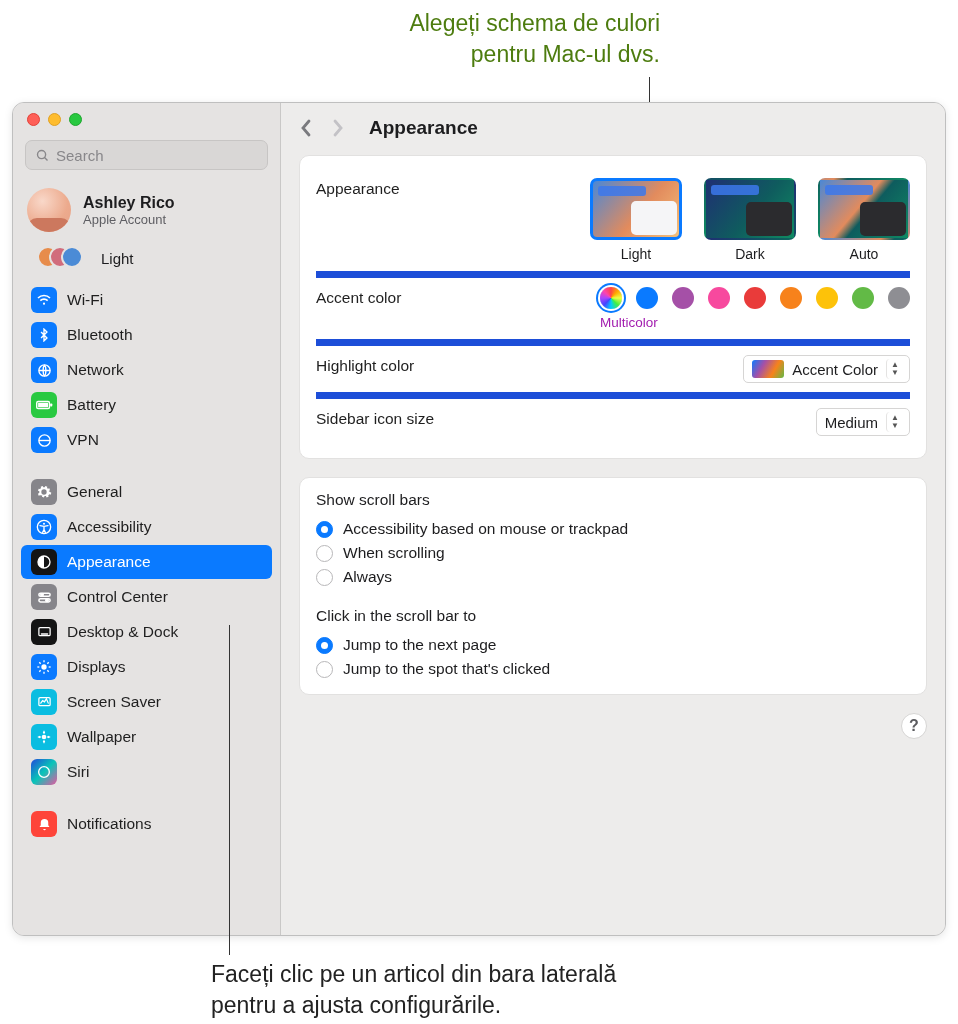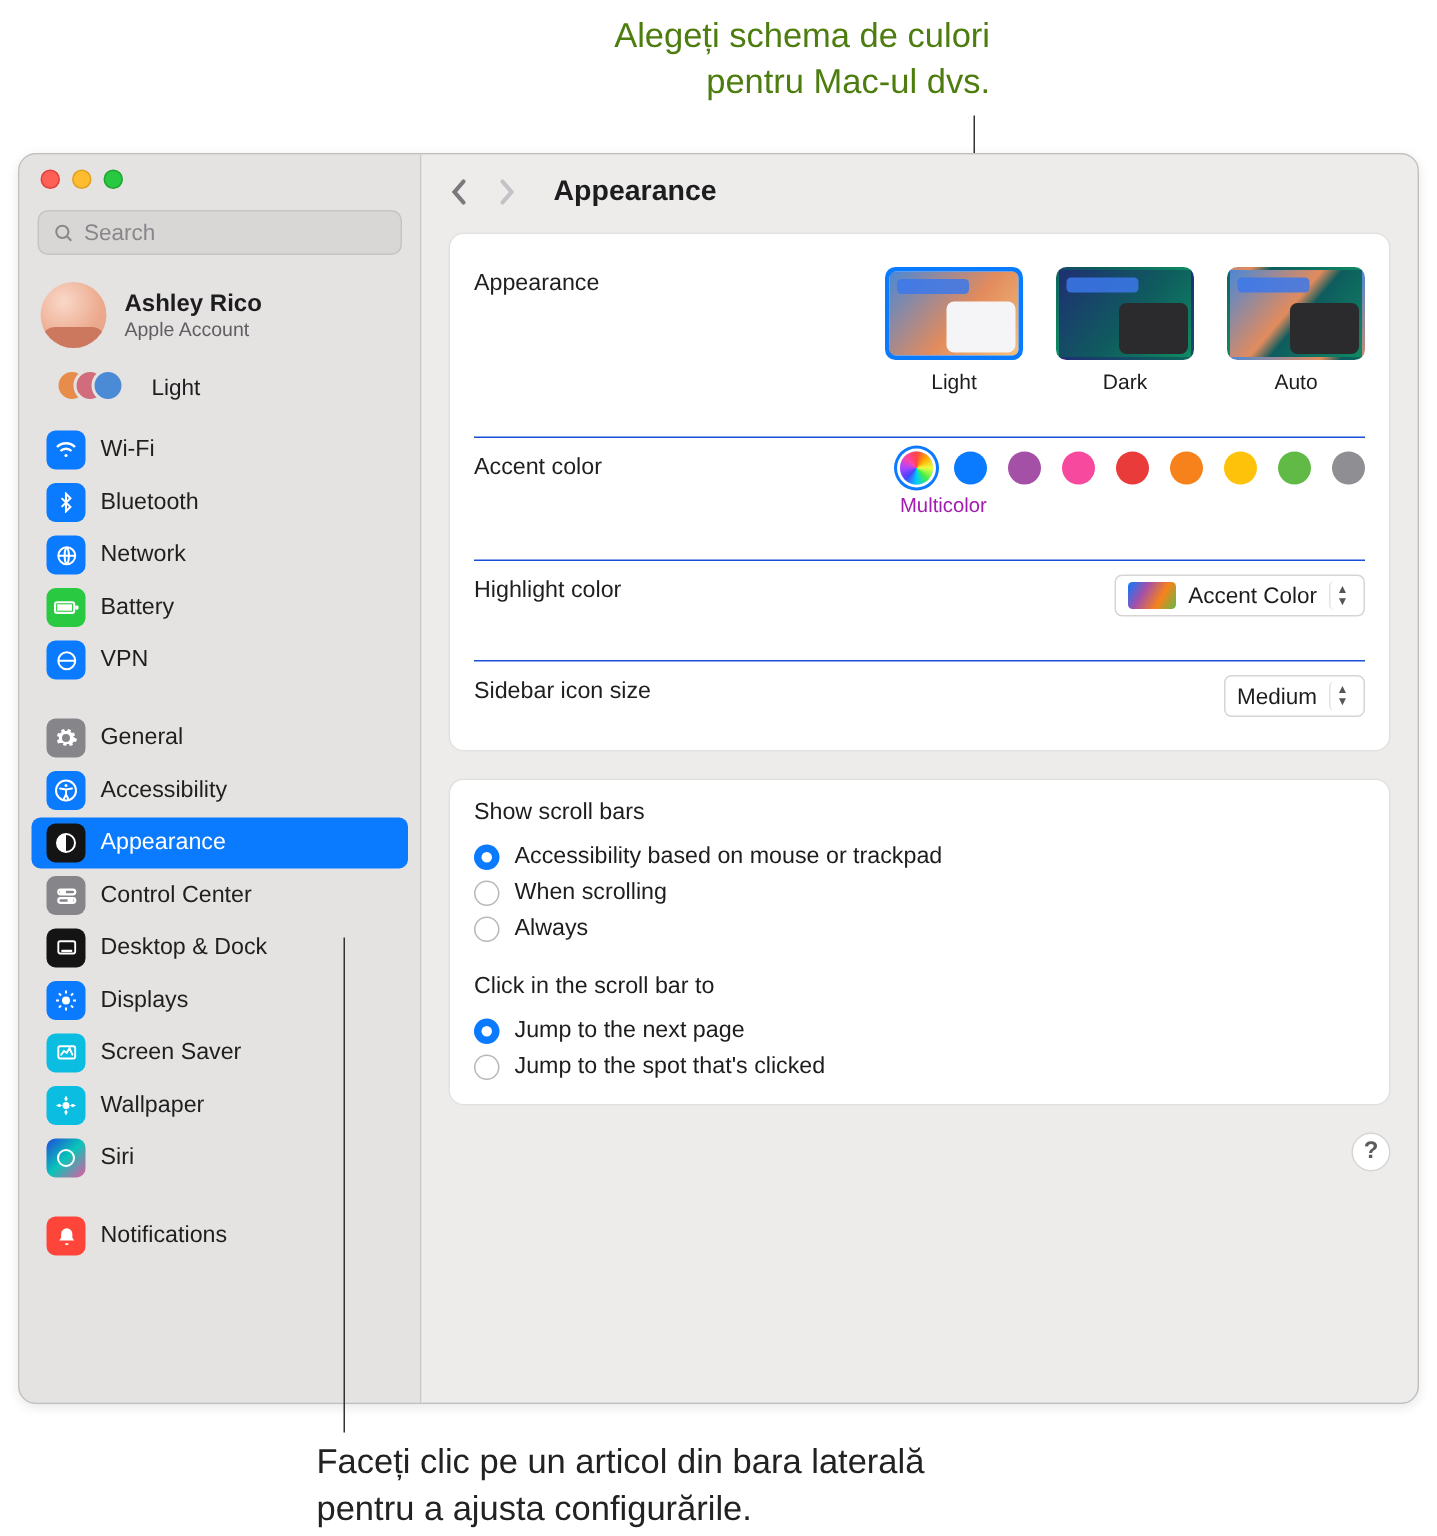--- a/index.html
+++ b/index.html
@@ -186,21 +186,21 @@
   border-radius:10px;
   padding: 13px 16px;
   margin-bottom: 18px;
 }
 .row {
   display:flex;
   align-items:flex-start;
   justify-content:space-between;
   padding: 9px 0;
 }
-.row + .row { border-top:1px solid #1d4ed8;margin-top:20px; }
+.row + .row { border-top:7px solid #1d4ed8; }
 .row-label { font-size:15.5px; color:#1f1f1f; padding-top:2px; }
 .appearance-opts { display:flex; gap:22px; }
 .appearance-opt { text-align:center; font-size:14px; cursor:pointer; }
 .appearance-opt .thumb {
   width:92px; height:62px; border-radius:7px; border:2px solid transparent;
   overflow:hidden; position:relative; margin-bottom:6px;
 }
 .appearance-opt.selected .thumb { border:3px solid #0a7aff; }
 .appearance-opt.selected .opt-label { font-weight:400; }
 .thumb-light { background:linear-gradient(130deg,#4b88d6 0%,#e28b5d 55%,#f4c07b 100%); }

